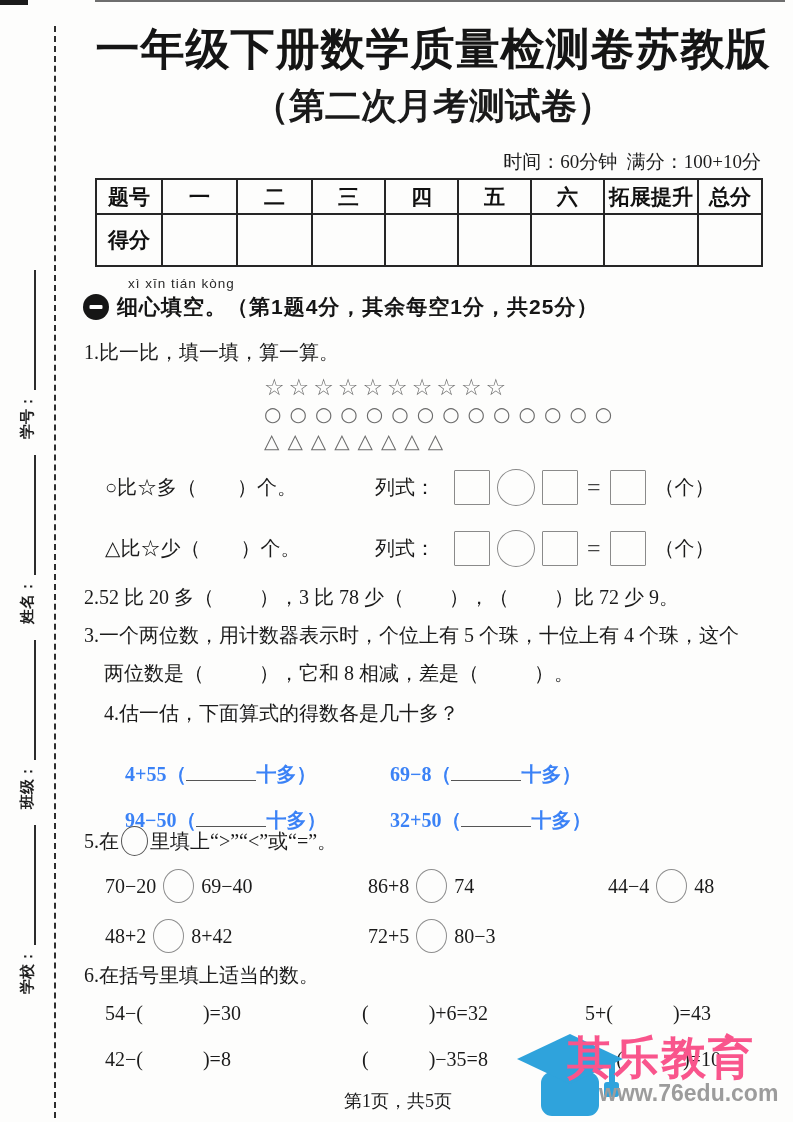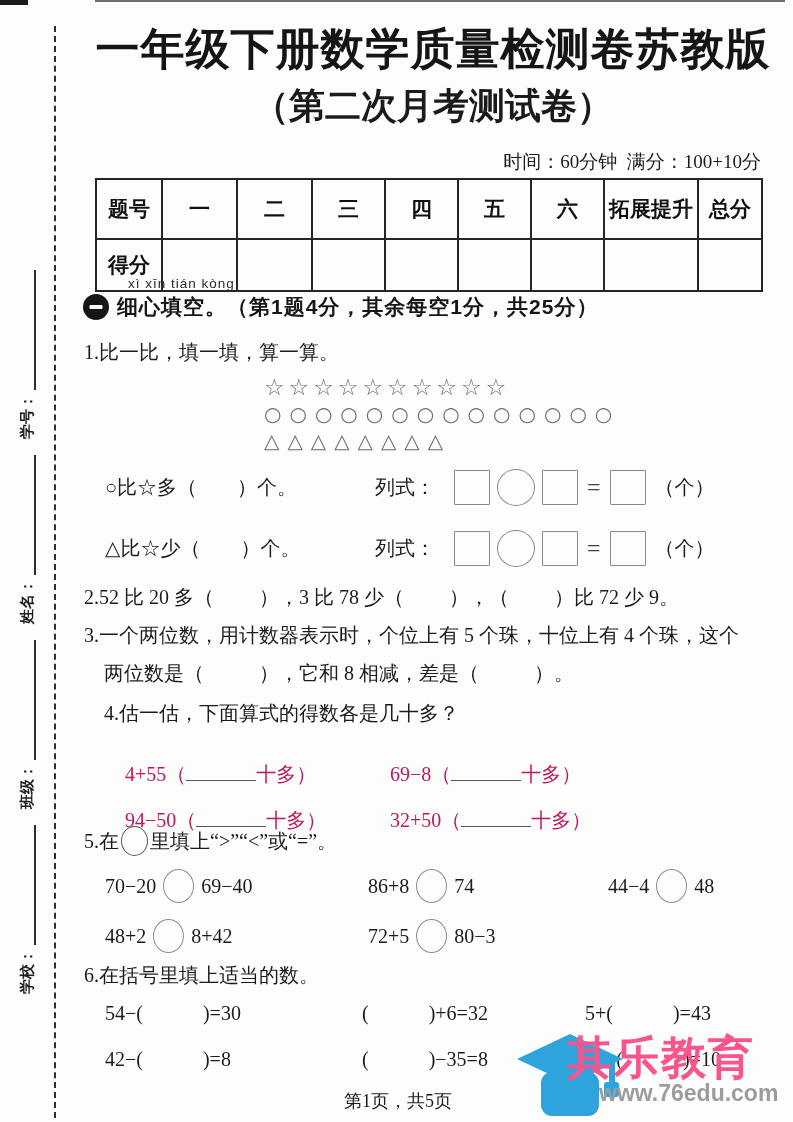--- a/index.html
+++ b/index.html
@@ -36,21 +36,21 @@
   .info-line {
     position:absolute; top:149px; left:95px; width:666px; text-align:right;
     font-size:19px; color:#1c1c1c; white-space:pre;
   }
 
   table.score { position:absolute; top:178px; left:95px; border-collapse:collapse; table-layout:fixed; }
   table.score td {
     border:2px solid #262626; text-align:center; vertical-align:middle;
     font-size:21px; font-weight:bold; color:#111; padding:0;
   }
-  table.score tr.hdr td { height:60px; }
+  table.score tr.hdr td { height:35px; }
   table.score tr.scr td { height:52px; }
 
   .pinyin { position:absolute; top:276px; left:128px; font-family:"Liberation Sans","DejaVu Sans",sans-serif; font-size:13.5px; color:#2a2a2a; letter-spacing:1px; }
   .sec-header { position:absolute; top:293px; left:83px; display:flex; align-items:center; }
   .badge { width:26px; height:26px; border-radius:50%; background:#161616; position:relative; flex:0 0 auto; }
   .badge .bar { position:absolute; left:50%; top:50%; width:13px; height:4px; background:#fff; transform:translate(-50%,-50%); border-radius:1px; }
   .sec-title { margin-left:8px; font-family:"Liberation Sans","DejaVu Sans",sans-serif; font-size:21px; font-weight:bold; color:#161616; letter-spacing:1px; }
 
   .q-text { position:absolute; font-size:20px; color:#1b1b1b; white-space:pre; }
 
@@ -59,21 +59,21 @@
   .shapes .shape-row:first-child { font-size:23px; letter-spacing:4px; }
 
   .cmp-row { position:absolute; left:105px; display:flex; align-items:center; height:48px; }
   .cmp-label { width:270px; font-size:20px; color:#1b1b1b; white-space:pre; }
   .lieshi { font-size:20px; color:#1b1b1b; margin-right:14px; }
   .ansbox { width:36px; height:35px; border:1.5px solid #8a8a8a; border-radius:1px; margin:0 5px; flex:0 0 auto; background:#fdfdfc; }
   .anscircle { width:38px; height:37px; border:1.5px solid #8a8a8a; border-radius:50%; margin:0 2px; flex:0 0 auto; background:#fdfdfc; }
   .eqsign { font-size:24px; color:#444; margin:0 4px; }
   .unit { font-size:20px; color:#1b1b1b; margin-left:4px; }
 
-  .q4-item { position:absolute; font-size:20px; color:#be185d; white-space:pre; }
+  .q4-item { position:absolute; font-size:20px; color:#3b82f6; white-space:pre;font-weight:bold; }
   .blank-line { display:inline-block; width:70px; border-bottom:1.5px solid #555; height:1em; vertical-align:baseline; }
 
   .q5-item { position:absolute; display:flex; align-items:center; font-size:20px; color:#1b1b1b; height:40px; }
   .cmp-circle { width:31px; height:34px; border:1.5px solid #8f8f8f; border-radius:50%; margin:0 7px; flex:0 0 auto; }
   .q5-inline-circle { display:inline-block; width:27px; height:30px; border:1.5px solid #555; border-radius:50%; vertical-align:-8px; margin:0 2px; }
 
   .footer { position:absolute; top:1089px; left:344px; font-size:18px; color:#1b1b1b; }
 
   .logo { position:absolute; right:6px; bottom:0; width:272px; height:90px; }
   .logo-cap { position:absolute; left:0; top:-2px; }

